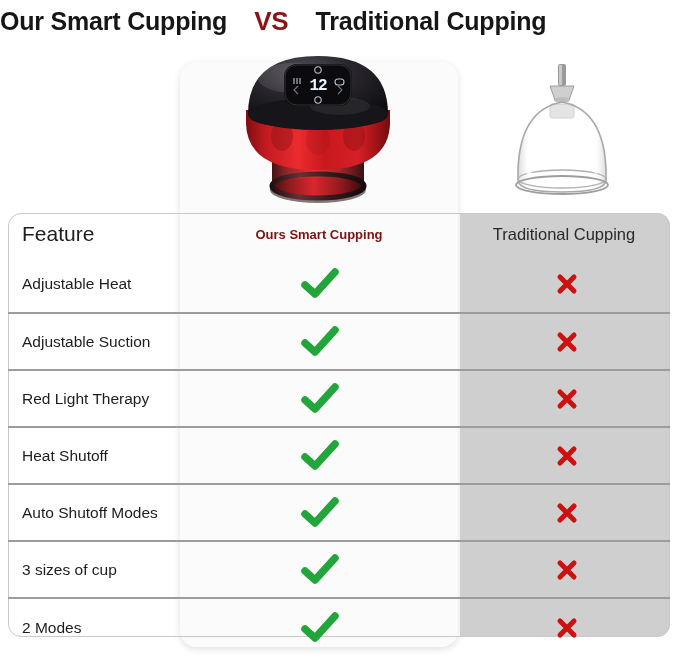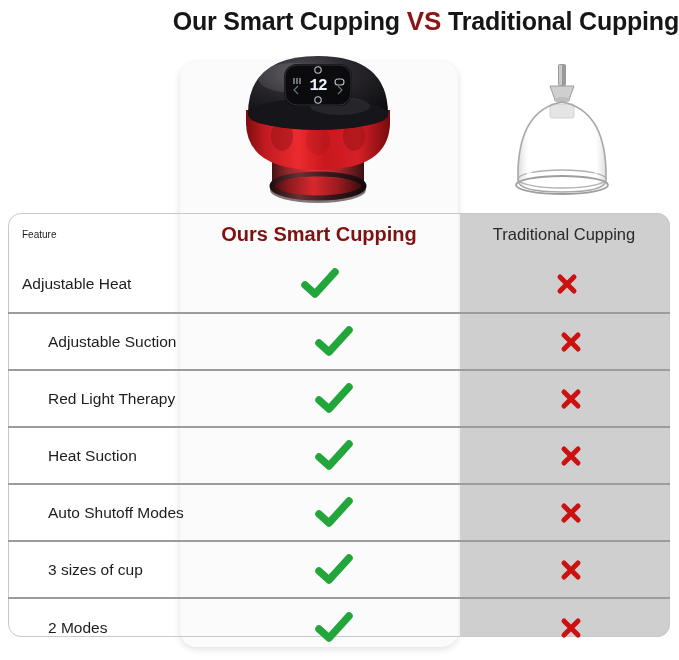--- a/index.html
+++ b/index.html
@@ -18,22 +18,23 @@
 
   
   #title-bar {
     position: absolute;
     top: 0;
     left: 0;
     width: 679px;
     height: 42px;
     display: flex;
     align-items: center;
-    justify-content: flex-end;
+    justify-content: flex-start;
     white-space: nowrap;
+    gap: 20px;
   }
   #title-bar .t-word {
     font-size: 25px;
     font-weight: bold;
     color: #161616;
     letter-spacing: -0.2px;
   }
   #title-bar .t-vs {
     font-size: 26px;
     font-weight: bold;
@@ -118,21 +119,21 @@
     box-sizing: border-box;
   }
 
   .trow {
     position: relative;
     display: flex;
     height: 57px;
     box-sizing: border-box;
     gap: 8px;
   }
-  .trow + .trow { border-top: 2px solid #9c9c9c; padding-left: 26px; }
+  .trow + .trow { border-top: 2px solid #9c9c9c; }
   .trow:last-child { height: 60px; }
 
   .cell-feature {
     width: 172px;
     display: flex;
     align-items: center;
     padding-left: 14px;
     box-sizing: border-box;
     font-size: 15.5px;
     color: #1d1d1d;
@@ -147,29 +148,29 @@
   .cell-trad {
     width: 212px;
     display: flex;
     align-items: center;
     justify-content: center;
     box-sizing: border-box;
   }
 
   
   .hdr-ours {
-    font-size: 20px;
+    font-size: 13px;
     font-weight: bold;
     color: #7E1212;
   }
   .hdr-trad {
     font-size: 16.5px;
     color: #2a2a2a;
   }
-  .hdr-feature { font-size: 10px; color: #1d1d1d; }
+  .hdr-feature { font-size: 21px; color: #1d1d1d; }
 
   
   #header-row {
     position: relative;
     display: flex;
     height: 42px;
   }
 
   .check svg, .cross svg { display: block; }
 </style>
@@ -333,21 +334,21 @@
             <path d="M5 18 L15 27 L35 5" fill="none" stroke="#22A53A" stroke-width="7.5" stroke-linecap="round" stroke-linejoin="round"></path>
           </svg>
         </div>
         <div class="cell-trad cross">
           <svg width="24" height="24" viewBox="0 0 24 24">
             <path d="M5 5 L19 19 M19 5 L5 19" fill="none" stroke="#CC1111" stroke-width="5" stroke-linecap="round"></path>
           </svg>
         </div>
       </div>
       <div class="trow">
-        <div class="cell-feature">Heat Suction</div>
+        <div class="cell-feature">Heat Shutoff</div>
         <div class="cell-ours check">
           <svg width="40" height="34" viewBox="0 0 40 34">
             <path d="M5 18 L15 27 L35 5" fill="none" stroke="#22A53A" stroke-width="7.5" stroke-linecap="round" stroke-linejoin="round"></path>
           </svg>
         </div>
         <div class="cell-trad cross">
           <svg width="24" height="24" viewBox="0 0 24 24">
             <path d="M5 5 L19 19 M19 5 L5 19" fill="none" stroke="#CC1111" stroke-width="5" stroke-linecap="round"></path>
           </svg>
         </div>

